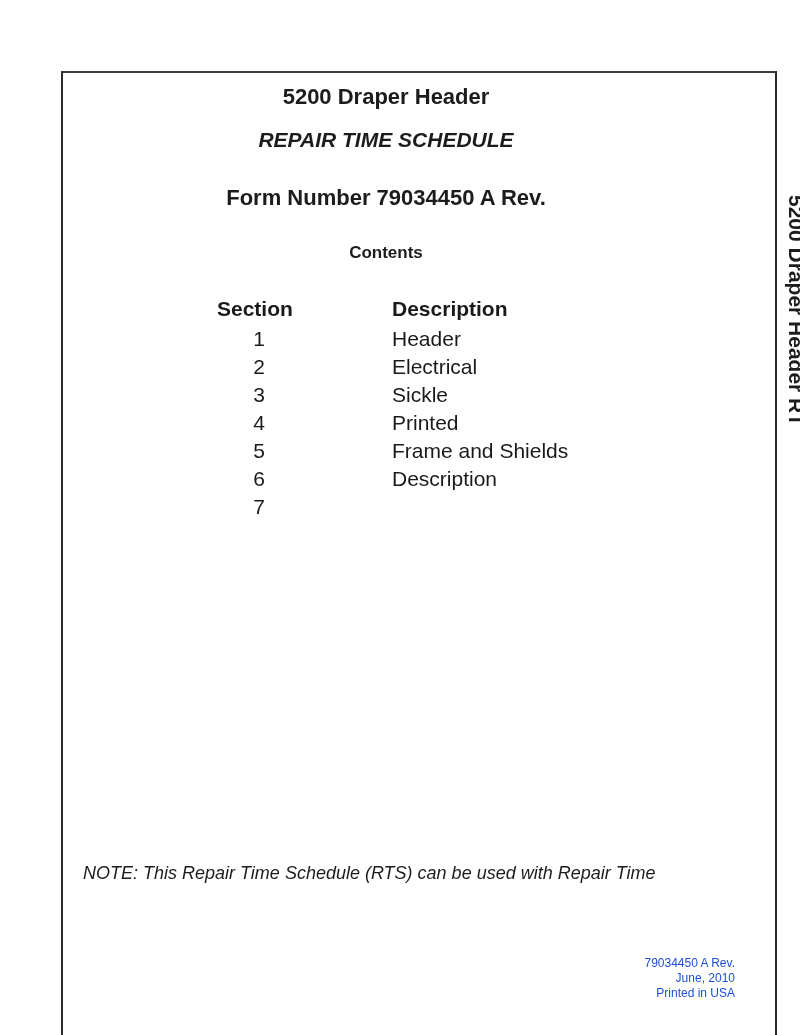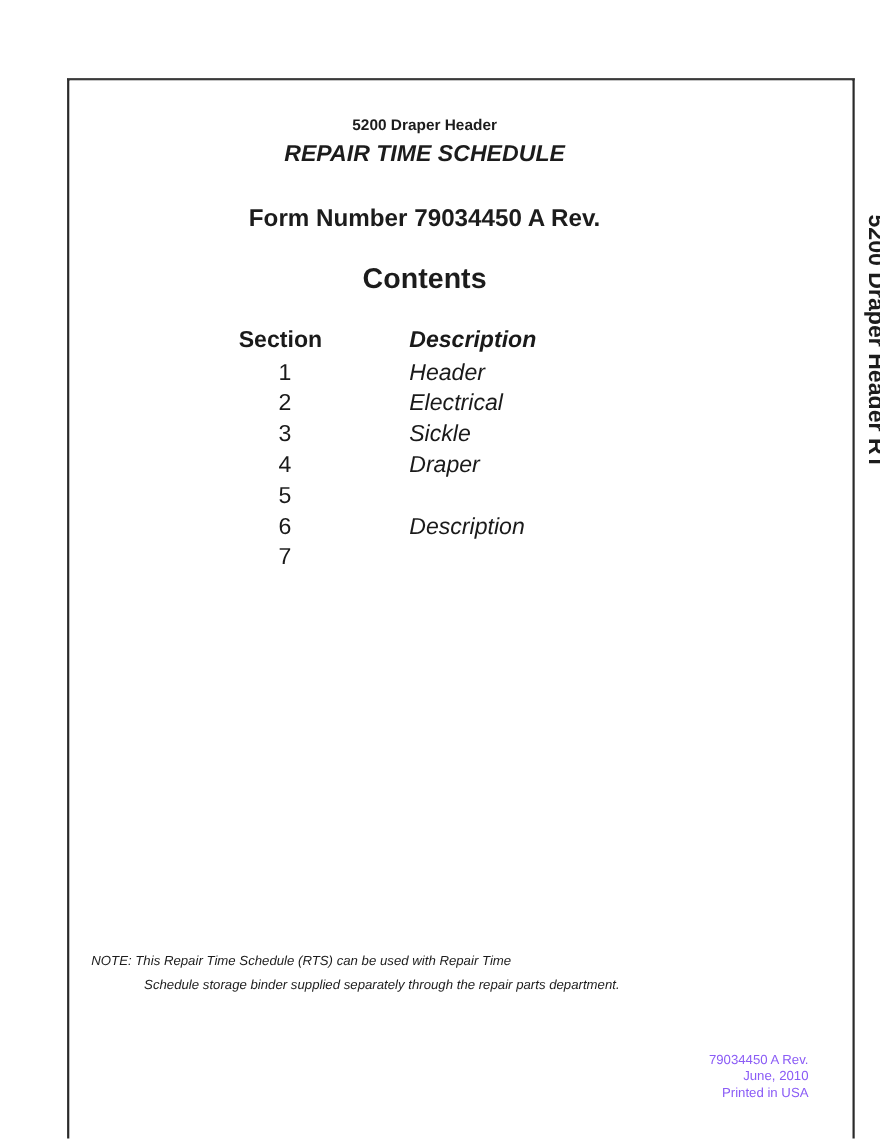--- a/index.html
+++ b/index.html
@@ -27,24 +27,24 @@
       box-sizing: border-box;
     }
     .title-block {
       position: absolute;
       left: 61px;
       width: 650px;
       text-align: center;
       font-weight: bold;
       color: #1c1c1c;
     }
-    .title1 { top: 100px; font-size: 14px; line-height: 26px; }
+    .title1 { top: 84px; font-size: 22px; line-height: 26px; }
     .title2 { top: 127px; font-size: 21px; line-height: 26px; font-style: italic; }
     .form-number { top: 185px; font-size: 22px; line-height: 26px; }
-    .contents { top: 240px; font-size: 26px; line-height: 26px; text-align: center; }
+    .contents { top: 240px; font-size: 17px; line-height: 26px; text-align: center; }
 
     .toc {
       position: absolute;
       left: 0;
       top: 295px;
       width: 800px;
       margin-left: 12px;
     }
     .toc-row {
       position: relative;
@@ -60,23 +60,22 @@
       position: absolute;
       left: 205px;
       width: 84px;
       text-align: left;
     }
     .col-section.num {
       text-align: center;
     }
     .col-desc {
       position: absolute;
-      left: 360px;
+      left: 380px;
       white-space: nowrap;
-      font-style: italic;
     }
 
     .side-tab {
       position: absolute;
       left: 777px;
       top: 195px;
       width: 40px;
       height: 230px;
       overflow: hidden;
     }
@@ -91,36 +90,36 @@
       line-height: 26px;
       white-space: nowrap;
       color: #1c1c1c;
     }
 
     .note {
       position: absolute;
       left: 83px;
       top: 862px;
       font-style: italic;
-      font-size: 12px;
+      font-size: 18px;
       line-height: 22px;
       color: #1c1c1c;
     }
     .note-line2 {
       padding-left: 48px;
     }
 
     .footer {
       position: absolute;
       right: 65px;
       top: 956px;
       text-align: right;
       font-size: 12px;
       line-height: 15px;
-      color: #8b5cf6;
+      color: #1d4ed8;
     }
   </style>
 </head>
 <body>
 
 <div class="frame"></div>
 
 <div class="title-block title1">5200 Draper Header</div>
 <div class="title-block title2">REPAIR TIME SCHEDULE</div>
 <div class="title-block form-number">Form Number 79034450 A Rev.</div>
@@ -138,40 +137,40 @@
   <div class="toc-row">
     <span class="col-section num">2</span>
     <span class="col-desc">Electrical</span>
   </div>
   <div class="toc-row">
     <span class="col-section num">3</span>
     <span class="col-desc">Sickle</span>
   </div>
   <div class="toc-row">
     <span class="col-section num">4</span>
-    <span class="col-desc">Draper</span>
+    <span class="col-desc">Printed</span>
   </div>
   <div class="toc-row">
     <span class="col-section num">5</span>
+    <span class="col-desc">Frame and Shields</span>
   </div>
   <div class="toc-row">
     <span class="col-section num">6</span>
     <span class="col-desc">Description</span>
   </div>
   <div class="toc-row">
     <span class="col-section num">7</span>
   </div>
 </div>
 
 <div class="side-tab">
   <div class="side-tab-text">5200 Draper Header RTS</div>
 </div>
 
 <div class="note">
   <div>NOTE: This Repair Time Schedule (RTS) can be used with Repair Time</div>
-  <div class="note-line2">Schedule storage binder supplied separately through the repair parts department.</div>
 </div>
 
 <div class="footer">
   <div>79034450 A Rev.</div>
   <div>June, 2010</div>
   <div>Printed in USA</div>
 </div>
 
 </body></html>

